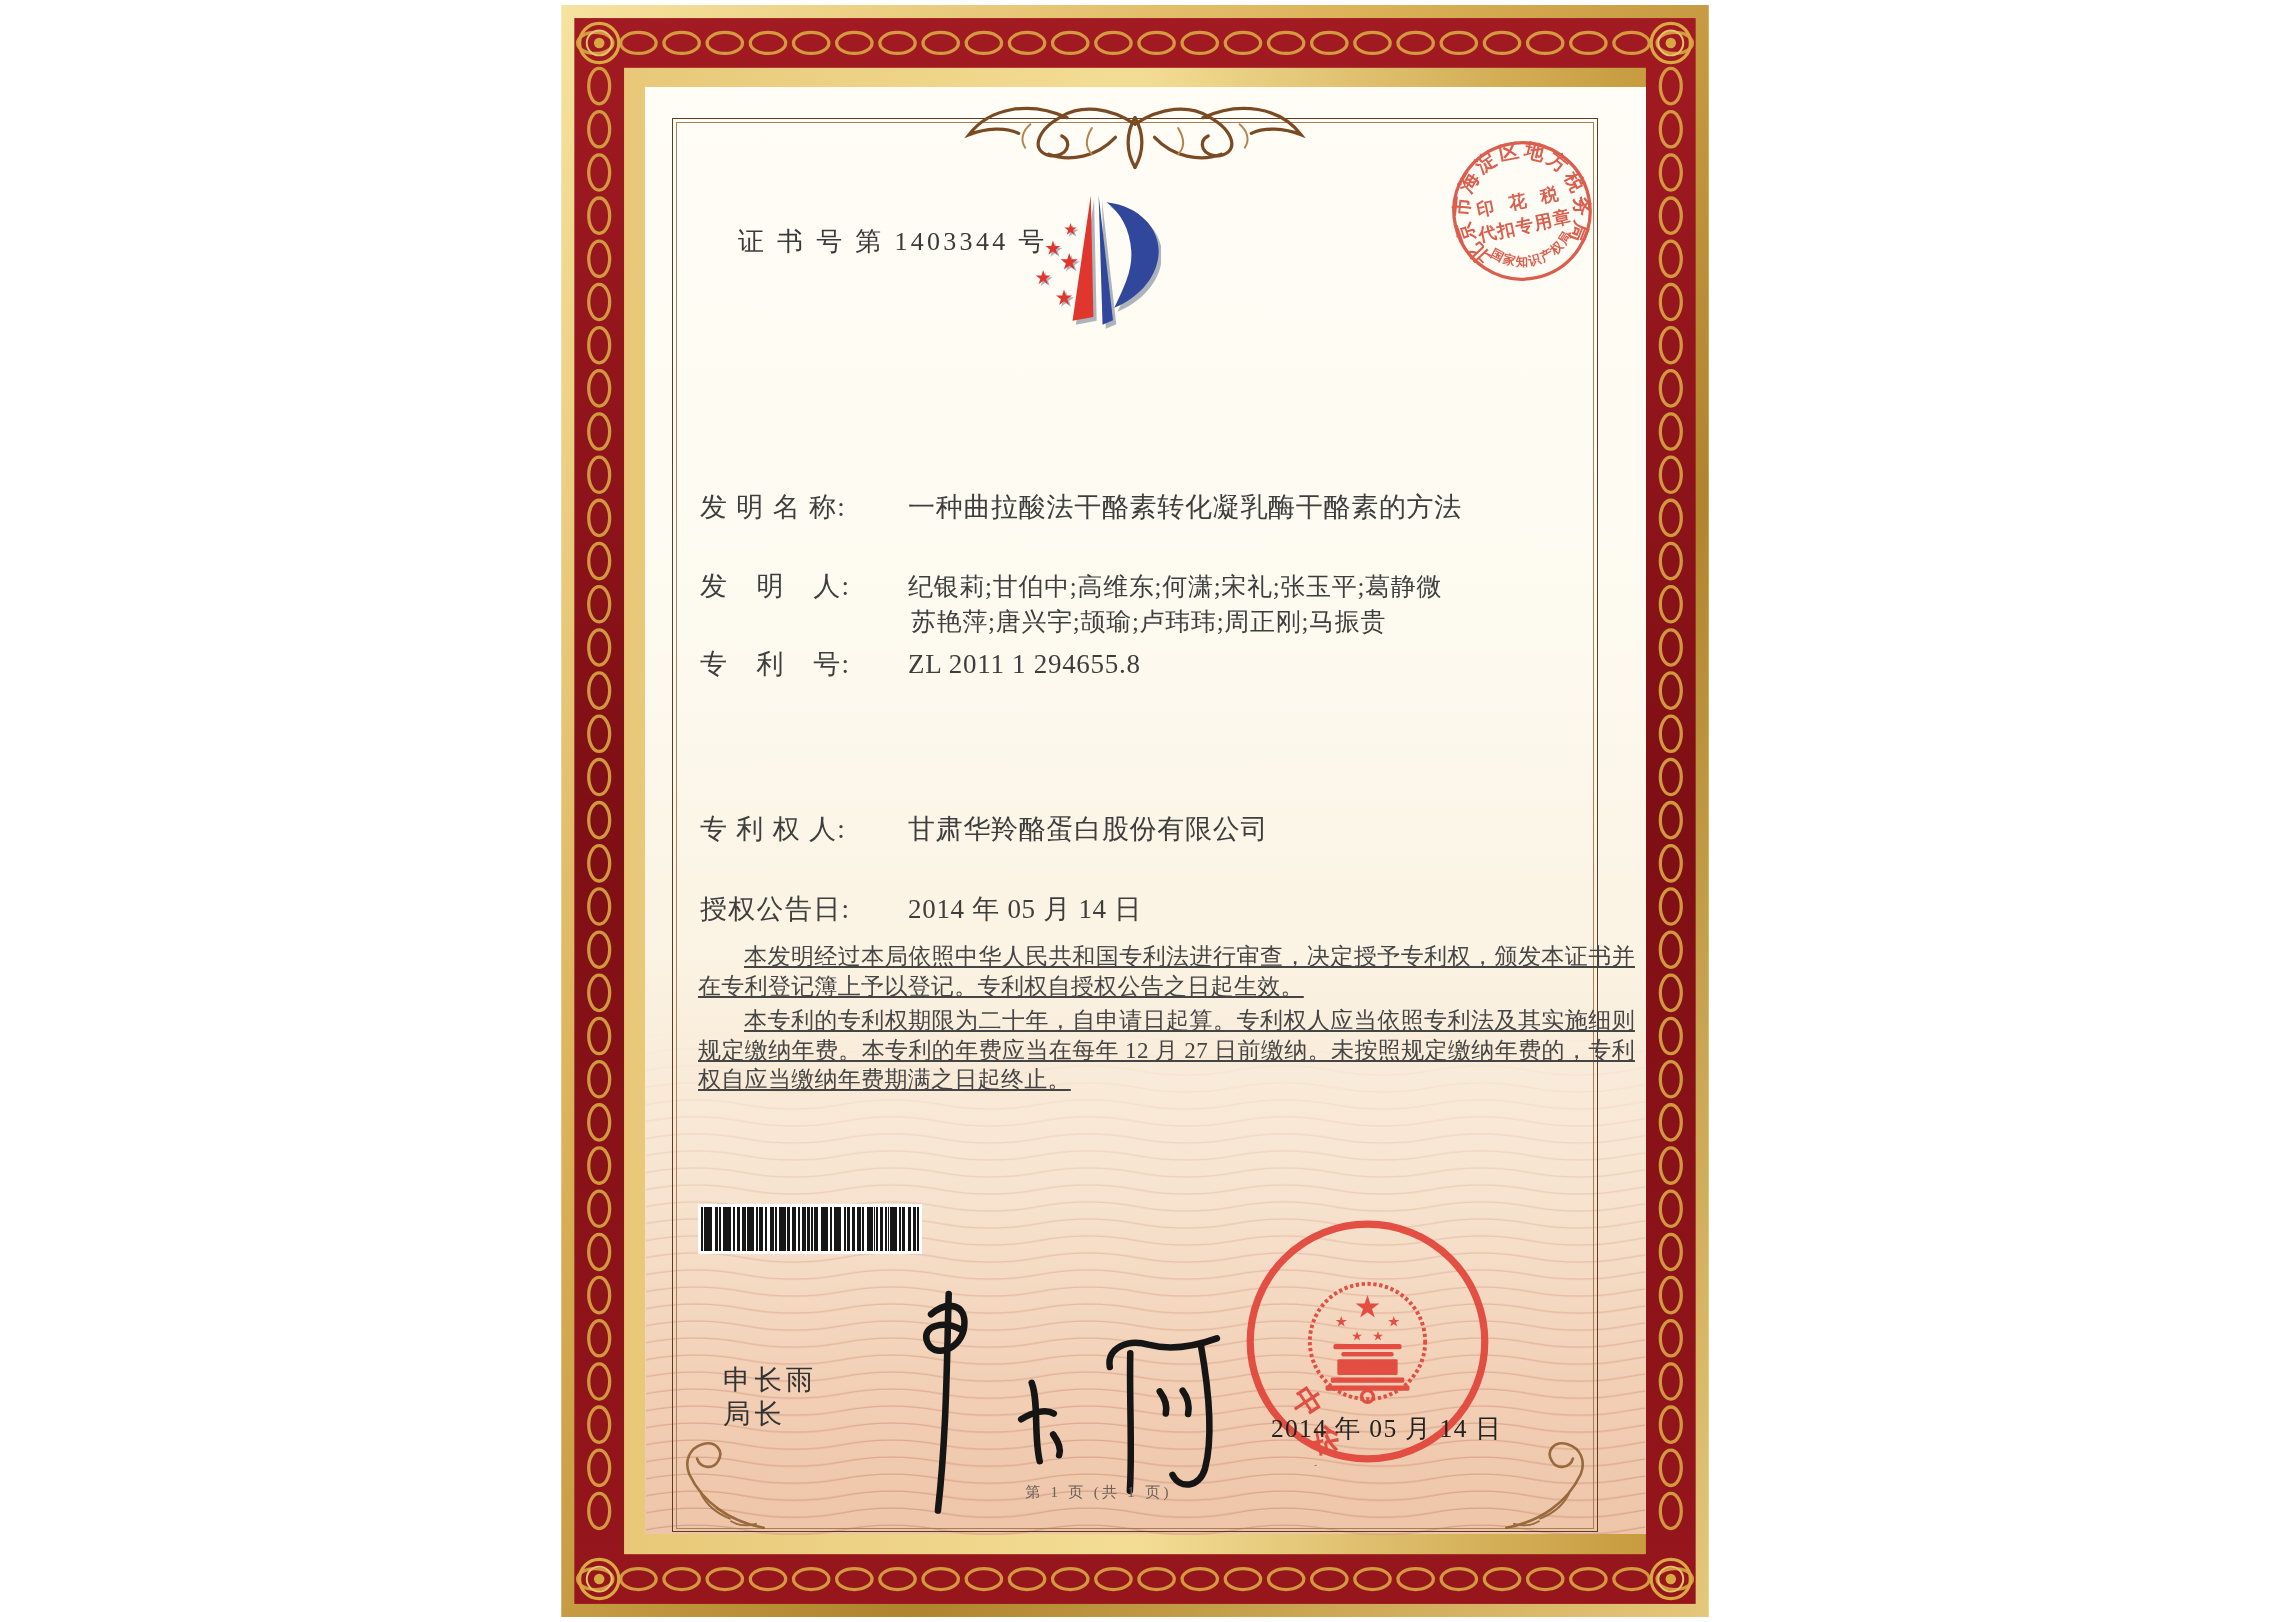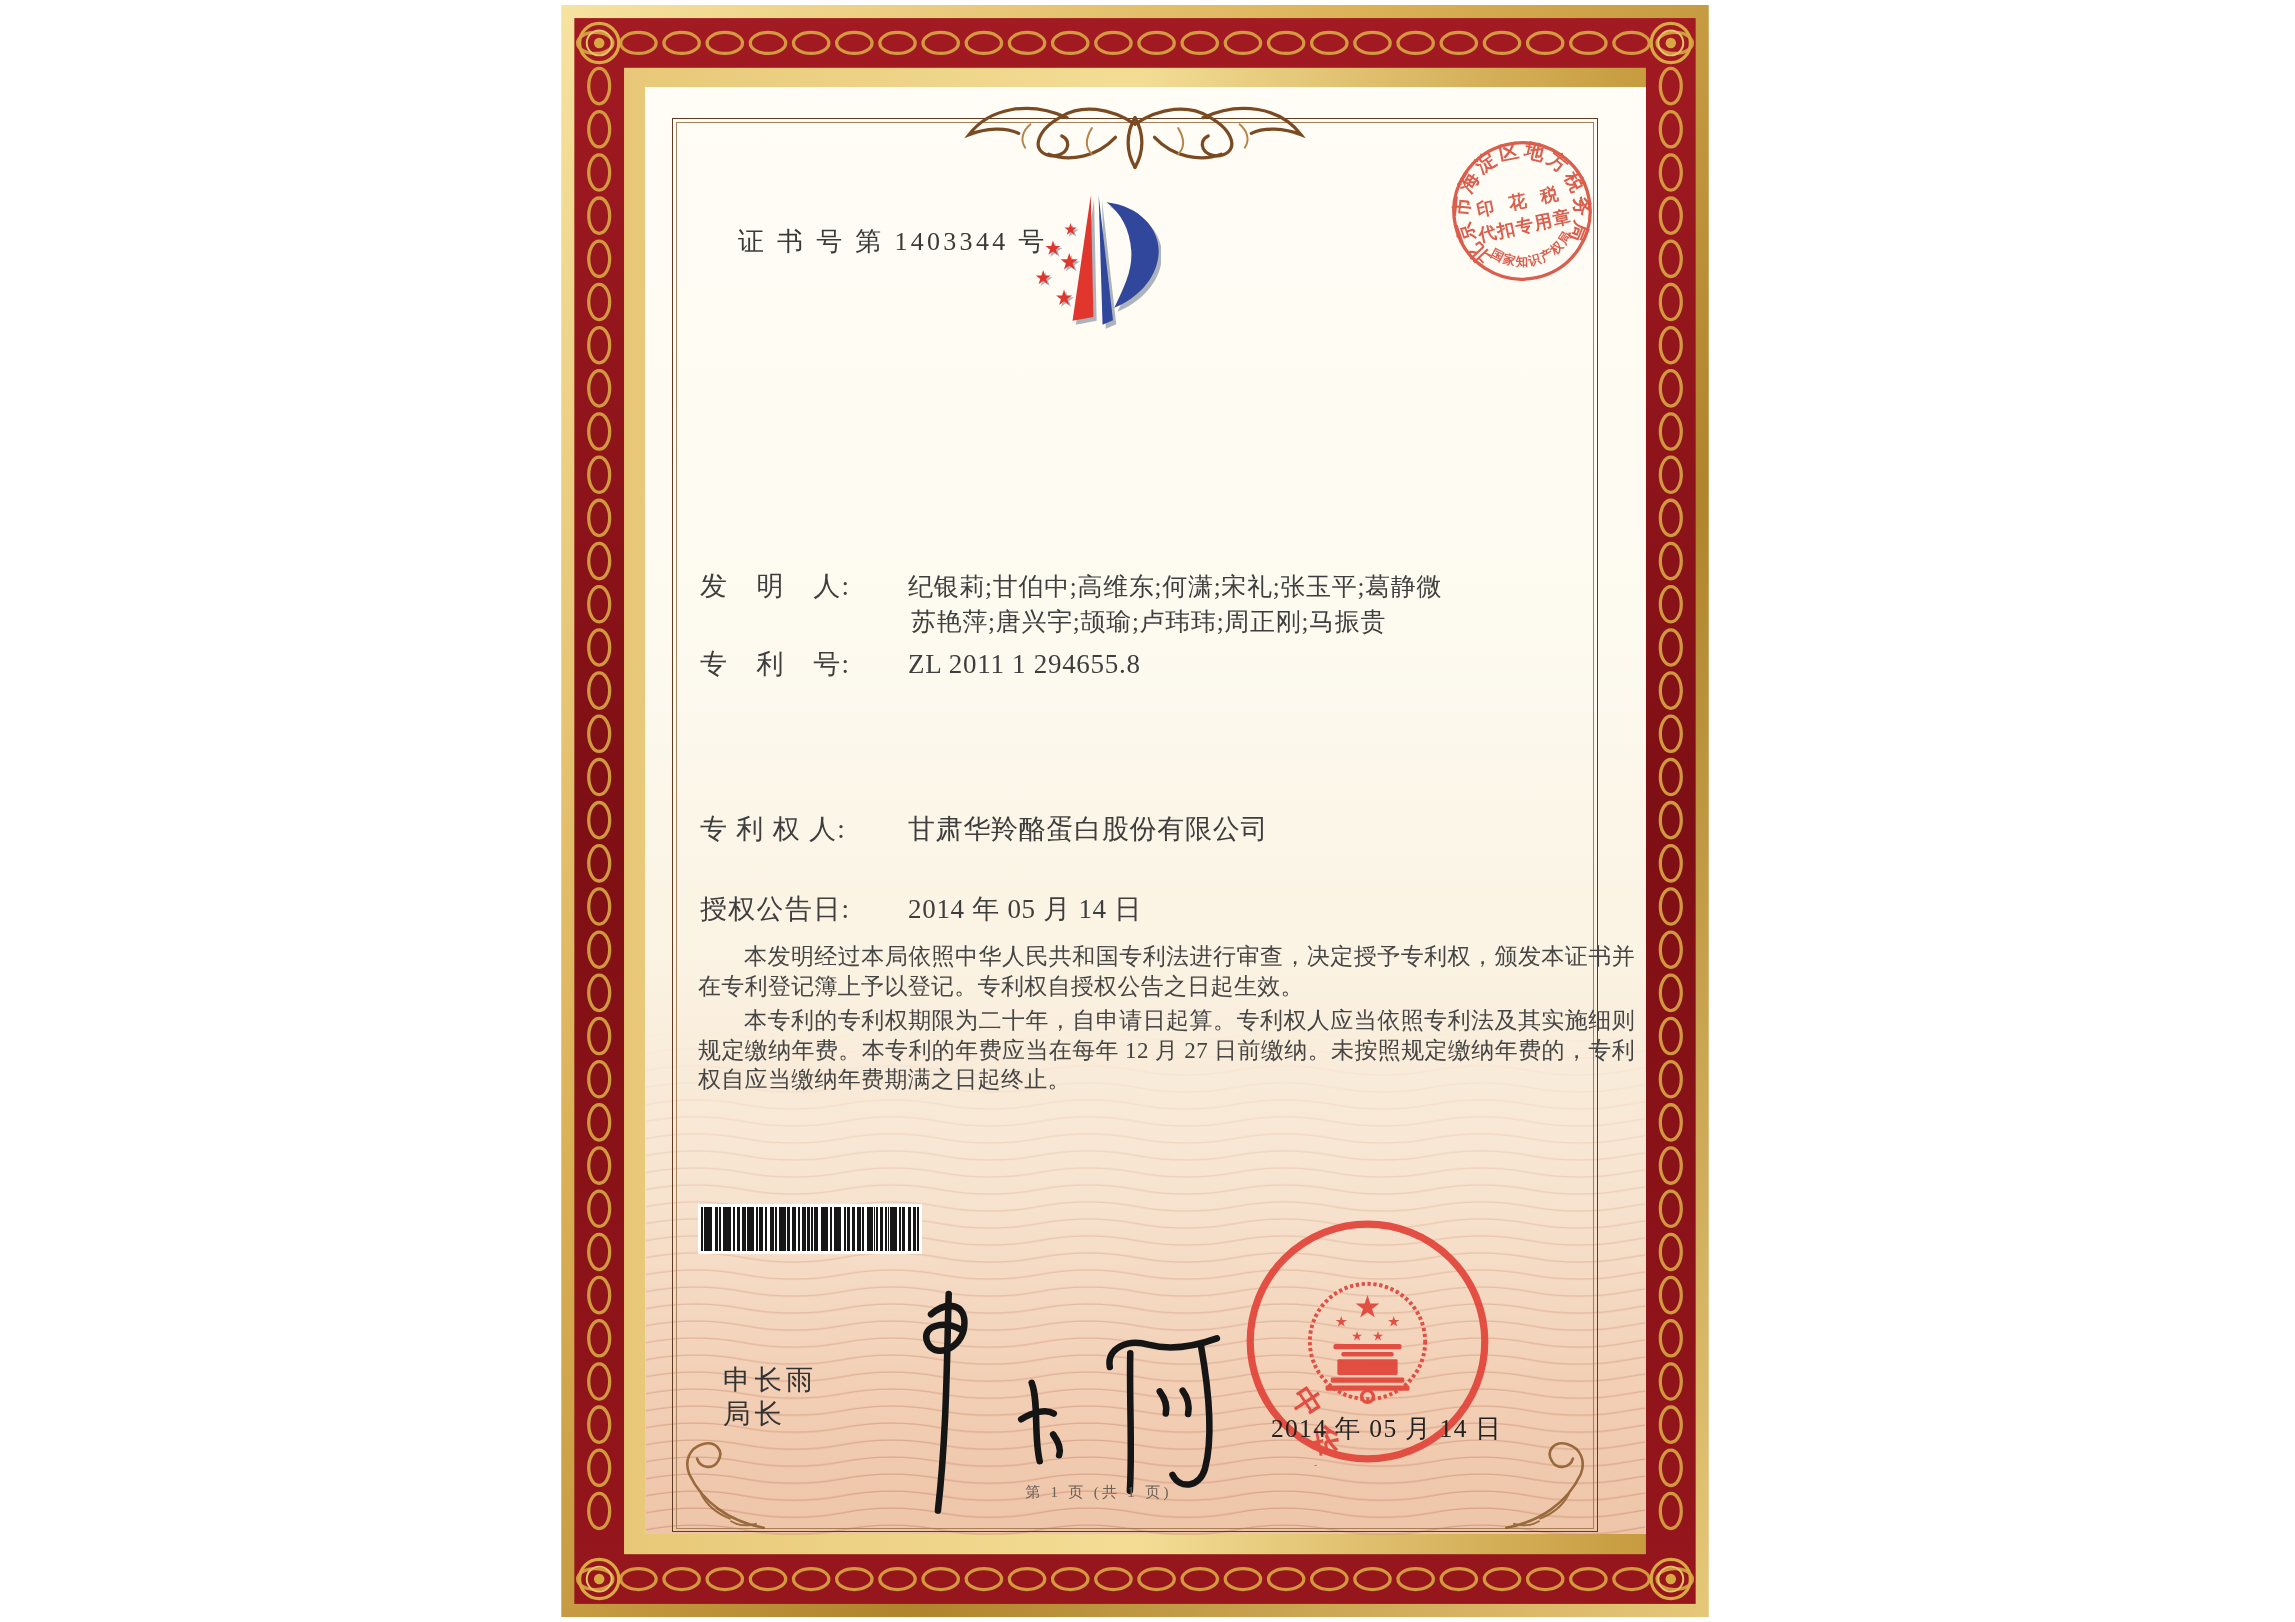--- a/index.html
+++ b/index.html
@@ -22,21 +22,21 @@
   .logo{position:absolute;left:472px;top:188px;width:128px;height:137px;}
   .title{position:absolute;left:56px;top:339px;width:925px;text-align:center;
          font-size:52px;letter-spacing:10.5px;color:#3c3c3c;font-weight:500;}
   .row{position:absolute;left:139px;font-size:27px;color:#3e3e3e;white-space:nowrap;}
   .row .lab{display:inline-block;min-width:208px;letter-spacing:1.3px;}
   .row .val{letter-spacing:0.7px;}
   .row.small .val{font-size:25px;}
   .cont{position:absolute;left:350px;font-size:25px;color:#3e3e3e;white-space:nowrap;letter-spacing:0.7px;}
   .body-text{position:absolute;left:137px;top:937px;width:937px;font-size:23px;line-height:29.4px;
              color:#454545;text-align:justify;letter-spacing:0.3px;}
-  .body-text p{margin:0 0 5.2px 0;text-indent:2em;}
+  .body-text p{margin:0 0 5.2px 0;text-indent:2em;text-decoration:underline;}
   .barcode{position:absolute;left:137px;top:1199px;width:218px;height:44px;border:3.3px solid #fff;
     background:
       repeating-linear-gradient(90deg,#161616 0 2px,transparent 2px 4.6px),
       repeating-linear-gradient(90deg,#161616 0 1.3px,transparent 1.3px 7.2px),
       repeating-linear-gradient(90deg,transparent 0 3.3px,#161616 3.3px 5.9px,transparent 5.9px 11px),
       #ffffff;}
   .signer-title{position:absolute;left:162px;top:1352px;font-size:27.5px;color:#333;letter-spacing:3.9px;margin-top:39px;}
   .signer-name{position:absolute;left:162px;top:1357px;font-size:27.5px;color:#333;letter-spacing:3.9px;}
   .signature{position:absolute;left:275px;top:1266px;width:419px;height:262px;transform:rotate(-2deg);}
   .seal{position:absolute;left:682px;top:1212px;width:249px;height:249px;opacity:.93;}
@@ -298,20 +298,23 @@
       <g fill="#e0362e">
         <use href="#st" transform="translate(57,56) scale(10)"></use>
         <use href="#st" transform="translate(30,85) scale(12)"></use>
         <use href="#st" transform="translate(55,106) scale(14)"></use>
         <use href="#st" transform="translate(15,130) scale(12)"></use>
         <use href="#st" transform="translate(47,161) scale(13)"></use>
       </g>
     </svg>
 
 
+    <div class="row" style="top:484px">
+      <span class="lab">发 明 名 称:</span><span class="val">一种曲拉酸法干酪素转化凝乳酶干酪素的方法</span>
+    </div>
     <div class="row small" style="top:563px">
       <span class="lab">发　明　人:</span><span class="val">纪银莉;甘伯中;高维东;何潇;宋礼;张玉平;葛静微</span>
     </div>
     <div class="cont" style="top:600px">苏艳萍;唐兴宇;颉瑜;卢玮玮;周正刚;马振贵</div>
     <div class="row" style="top:641px">
       <span class="lab">专　利　号:</span><span class="val">ZL 2011 1 294655.8</span>
     </div>
     <div class="row" style="top:806px">
       <span class="lab">专 利 权 人:</span><span class="val">甘肃华羚酪蛋白股份有限公司</span>
     </div>

